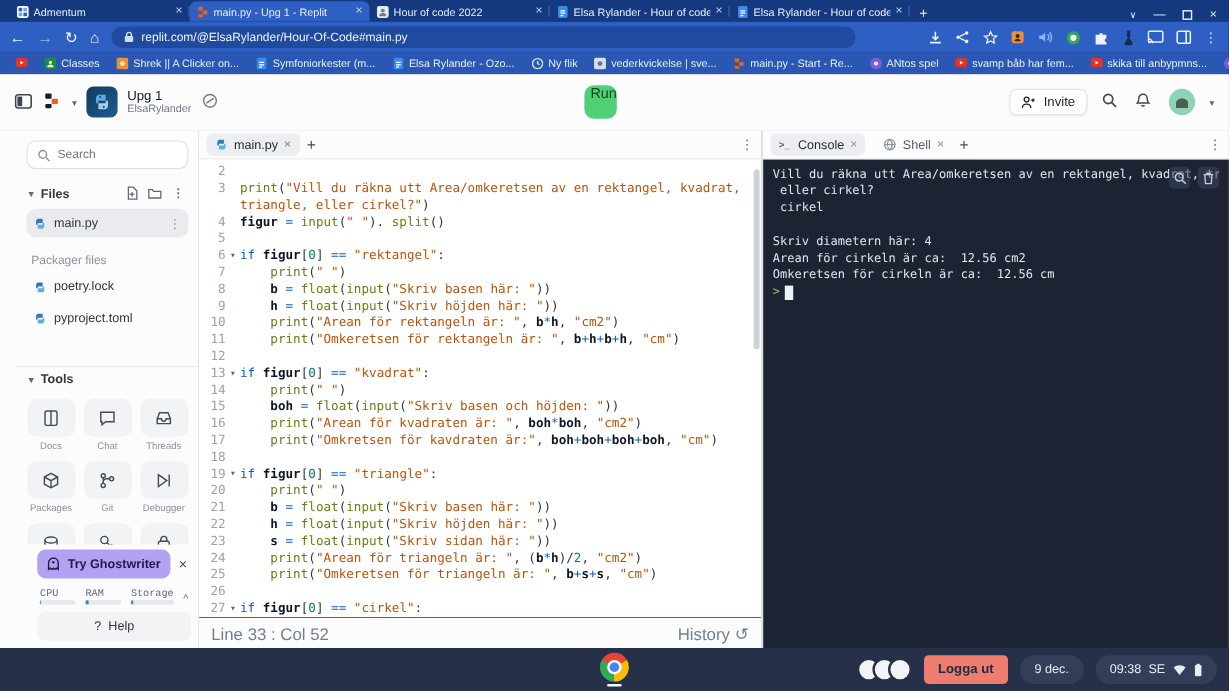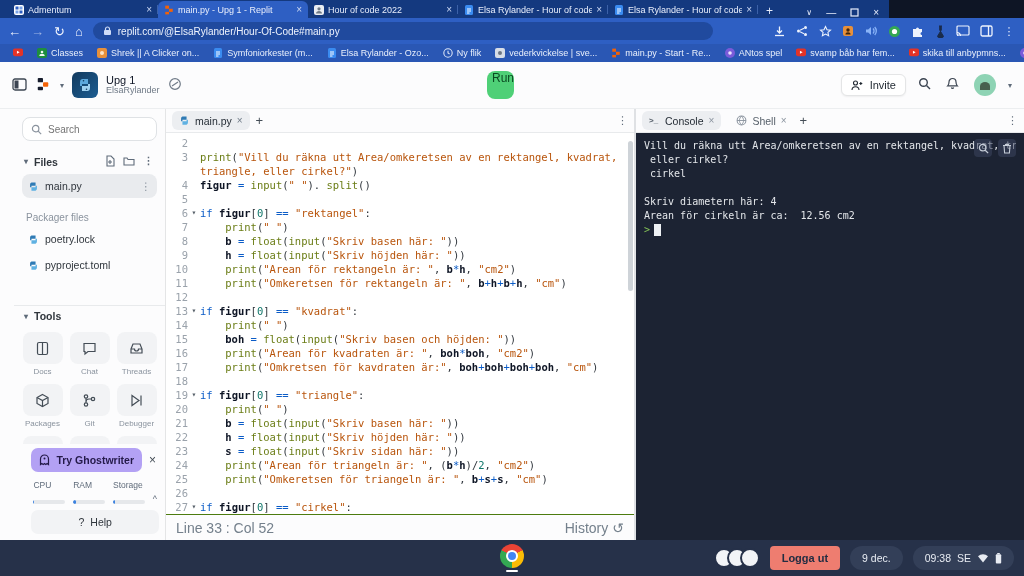--- a/index.html
+++ b/index.html
@@ -1,20 +1,20 @@
 <!DOCTYPE html>
 <html><head>
 <meta charset="utf-8">
 <style>
   * { margin:0; padding:0; box-sizing:border-box; }
   html,body { width:1024px; height:576px; overflow:hidden; font-family:"Liberation Sans", sans-serif; background:#0e1525; }
   .stage { position:absolute; inset:0; width:1024px; height:576px; }
 
   
-  .tabbar { position:absolute; left:0; top:0; width:889px; height:18px; background:#14397f; display:flex; align-items:flex-end; }
+  .tabbar { position:absolute; left:0; top:0; width:1024px; height:18px; background:#14397f; display:flex; align-items:flex-end; }
   .tab { display:flex; align-items:center; gap:4px; width:150px; height:17px; padding:0 6px; color:#e8eefc; font-size:9px; border-radius:6px 6px 0 0; position:relative; }
   .tab .fav { width:10px; height:10px; flex:none; display:inline-flex; }
   .tab .ttl { flex:1; overflow:hidden; white-space:nowrap; text-overflow:clip; }
   .tab .tclose { flex:none; font-size:10px; color:#c9d6f2; cursor:default; }
   .tab.active { background:#2e5fc3; }
   .tab:not(.active)::after { content:""; position:absolute; right:0; top:4px; height:9px; width:1px; background:#3c61a8; }
   .tab-plus { color:#e8eefc; font-size:12px; margin-left:8px; }
   .wincontrols { margin-left:auto; display:flex; align-items:center; gap:14px; padding-right:10px; color:#e8eefc; font-size:10px; }
 
   .navbar { position:absolute; left:0; top:18px; width:1024px; height:26px; background:#2e5fc3; display:flex; align-items:center; padding:0 8px; gap:10px; }
@@ -61,21 +61,21 @@
   .tools-grid { display:grid; grid-template-columns:repeat(3,1fr); gap:8px 6px; padding:6px 8px; }
   .tool { display:flex; flex-direction:column; align-items:center; gap:3px; }
   .tool .tic { width:40px; height:32px; background:#f2f3f5; border-radius:8px; display:flex; align-items:center; justify-content:center; color:#444d56; }
   .tool .tlb { font-size:8px; color:#8a939e; }
   .sb-bottom { flex:none; padding:4px 6px 6px; background:#fcfcfd; }
   .ghost-row { display:flex; align-items:center; gap:4px; }
   .ghost-btn { flex:1; height:24px; background:#b3a1f4; border-radius:7px; display:flex; align-items:center; gap:6px; padding:0 8px; color:#241a49; font-size:10.5px; font-weight:bold; }
   .ghost-x { color:#444d56; font-size:12px; padding:0 3px; }
   .meters { display:flex; align-items:flex-end; gap:8px; margin:8px 2px 6px; }
   .meter { flex:1; }
-  .meter .ml { font-size:8.5px; color:#5f6b7a; margin-bottom:10px; }
+  .meter .ml { font-size:8.5px; color:#5f6b7a; margin-bottom:0;font-family:Liberation Mono, monospace; }
   .meter .trk { height:4px; background:#e6e8eb; border-radius:2px; overflow:hidden; }
   .meter .fil { height:4px; background:#3b82e0; border-radius:2px; }
   .meters .caret { color:#5f6b7a; font-size:9px; }
   .help-btn { height:24px; background:#f2f3f5; border-radius:7px; display:flex; align-items:center; justify-content:center; gap:6px; font-size:10.5px; color:#30363d; }
 
   
   .editor { flex:1; display:flex; flex-direction:column; min-width:0; border-right:2px solid #dfe1e4; }
   .strip { height:24px; display:flex; align-items:center; padding:0 6px; gap:6px; border-bottom:1px solid #e8eaec; background:#fcfcfd; }
   .etab { display:flex; align-items:center; gap:5px; background:#eceef1; border-radius:6px; height:19px; padding:0 7px; font-size:10.5px; color:#1f2730; }
   .etab .x { color:#6f7a87; font-size:10px; }
@@ -833,20 +833,21 @@
           <span class="kebab">⋮</span>
         </div>
         <div class="console-body">
           <div id="consoleLines">
               <div class="console-line">Vill du räkna utt Area/omkeretsen av en rektangel, kvadrat, triangle,</div>
               <div class="console-line"> eller cirkel?</div>
               <div class="console-line"> cirkel</div>
               <div class="console-line"> </div>
               <div class="console-line">Skriv diametern här: 4</div>
               <div class="console-line">Arean för cirkeln är ca:  12.56 cm2</div>
+              <div class="console-line">Omkeretsen för cirkeln är ca:  12.56 cm</div>
             </div>
           <div class="prompt-line">
             <span class="prompt">&gt;</span>
             <span class="cursor"></span>
           </div>
           <div class="cons-overlay">
             <span class="cov">
                 <svg width="11" height="11" viewBox="0 0 13 13">
                   <circle cx="5.5" cy="5.5" r="3.8" fill="none" stroke="#c6cdd8" stroke-width="1.5"></circle>
                   <path d="M8.5 8.5L12 12" stroke="#c6cdd8" stroke-width="1.5"></path>

